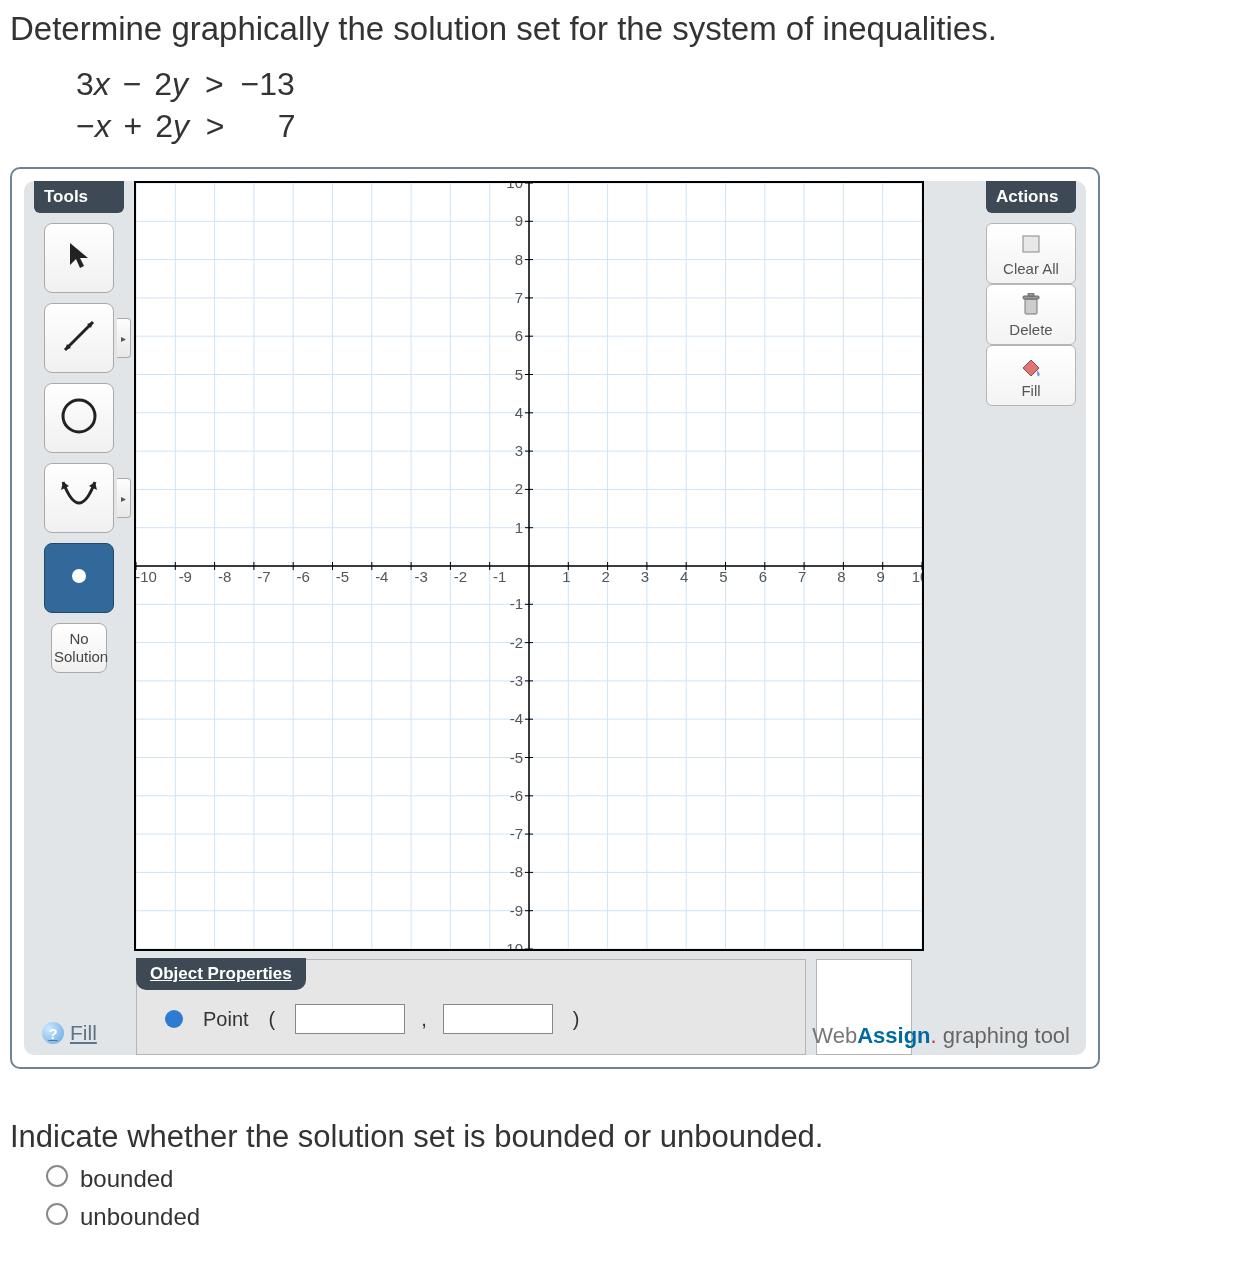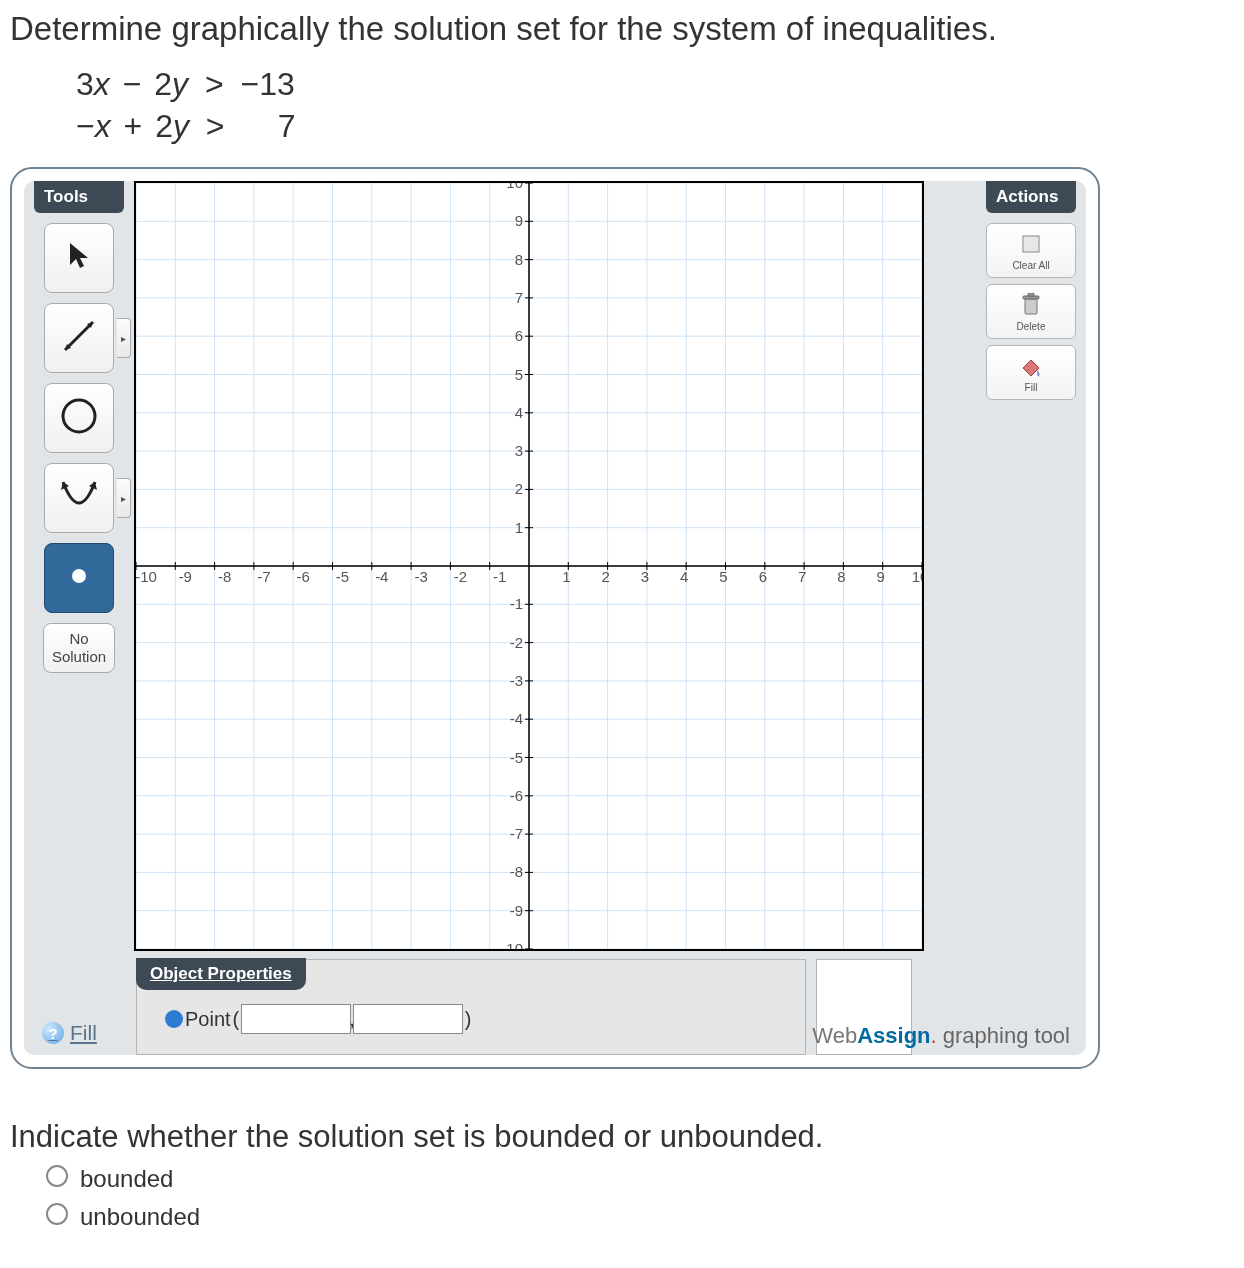--- a/index.html
+++ b/index.html
@@ -19,21 +19,21 @@
       font-family: Liberation Sans, sans-serif;
       font-size: 32px;
       font-style: italic;
       margin-bottom: 20px;
       line-height: 1.3;
     }
     .equations .op { font-style: normal; padding: 0 4px;}
     .equations .num { font-style: normal; }
     .graph-container {
       border: 2px solid #6f8393;
-      border-radius: 22px;
+      border-radius: 10px;
       width: 1090px;
       padding: 12px;
       background: #fff;
       position: relative;
     }
     .graph-inner {
       background: #e2e5e7;
       border-radius: 10px;
       padding: 0;
       display: flex;
@@ -85,21 +85,21 @@
       border-left: none;
       border-top-right-radius: 4px;
       border-bottom-right-radius: 4px;
       display: flex;
       align-items: center;
       justify-content: center;
       font-size: 10px;
       color: #555;
     }
     .no-solution-btn {
-      width: 72px;
+      width: 56px;
       padding: 6px 2px;
       background: linear-gradient(#fff,#f0f0f0);
       border: 1px solid #aaa;
       border-radius: 8px;
       margin: 0 auto;
       font-size: 15px;
       font-family: Arial, sans-serif;
       color: #444;
       text-align: center;
       line-height: 1.2;
@@ -119,24 +119,24 @@
     .actions-col {
       width: 110px;
       flex-shrink: 0;
       padding: 0 10px 10px 10px;
     }
     .action-btn {
       background: linear-gradient(#fff,#f3f3f3);
       border: 1px solid #b5b5b5;
       border-radius: 6px;
       padding: 8px 4px 6px 4px;
-      margin-bottom: 6px;
+      margin-bottom: 0;
       text-align: center;
       font-family: Arial, sans-serif;
-      font-size: 10px;
+      font-size: 15px;
       color: #555;
     }
     .action-icon {
       width: 24px;
       height: 24px;
       margin: 0 auto 4px auto;
       display: flex;
       align-items: center;
       justify-content: center;
     }
@@ -161,21 +161,21 @@
       font-family: Arial, sans-serif;
       font-size: 17px;
       font-weight: bold;
       padding: 6px 14px;
       border-radius: 0 0 10px 10px;
       text-decoration: underline;
     }
     .point-row {
       display: flex;
       align-items: center;
-      gap: 2px;
+      gap: 20px;
       font-family: Arial, sans-serif;
       font-size: 20px;
       color: #333;
       margin-top: 10px;
       margin-left: 14px;
     }
     .point-dot {
       width: 18px; height: 18px; border-radius: 50%;
       background: #2e7bd1;
     }

